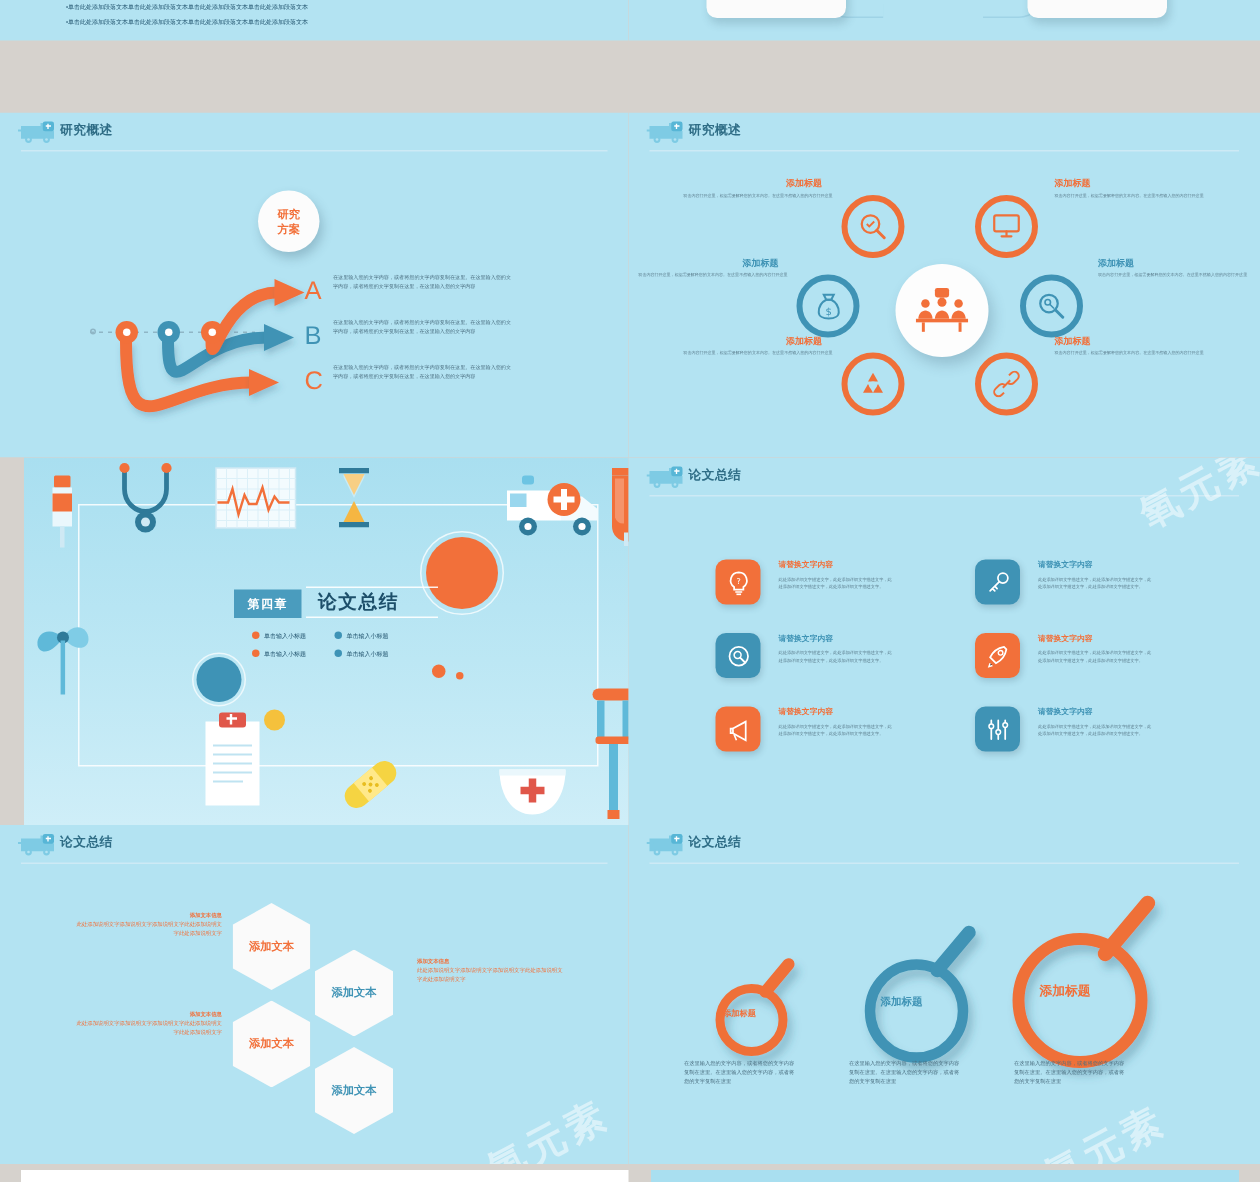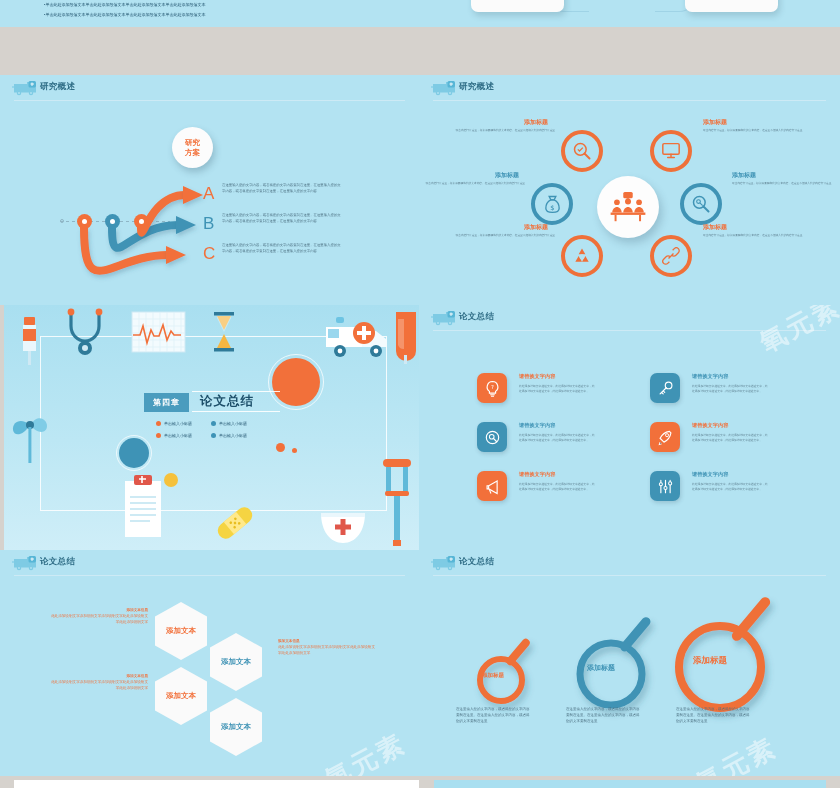--- a/index.html
+++ b/index.html
@@ -78,21 +78,21 @@
   .ring.b{ border-color:#3f93b5; }
   .hub{
     position:absolute; width:62px;height:62px;border-radius:50%;
     background:#fdfdfd; box-shadow:3px 5px 9px rgba(40,70,90,.22);
     display:flex;align-items:center;justify-content:center;
   }
   .lbl{ position:absolute; font-size:6px; font-weight:bold; white-space:nowrap; }
   .s4 .para{ position:absolute; width:100px; font-size:2.7px; line-height:1.8; color:#5b7d8d; }
 
   
-  .s5{ width:419px; height:245px; left:4px; top:0;
+  .s5{ width:419px; height:245px; left:16px; top:0;
        background:linear-gradient(180deg,#a9dff0 0%,#bce7f4 55%,#cfeef8 100%); }
   .frameline{ position:absolute; border:1px solid rgba(255,255,255,.85); }
   .chapbadge{
     position:absolute; background:#4a9cbe; color:#fff; font-weight:bold;
     font-size:8px; padding:4px 9px; letter-spacing:1px;
   }
   .chaptitle{
     position:absolute; font-size:12.5px; font-weight:bold; color:#1d4f6a;
     letter-spacing:1px;
   }

